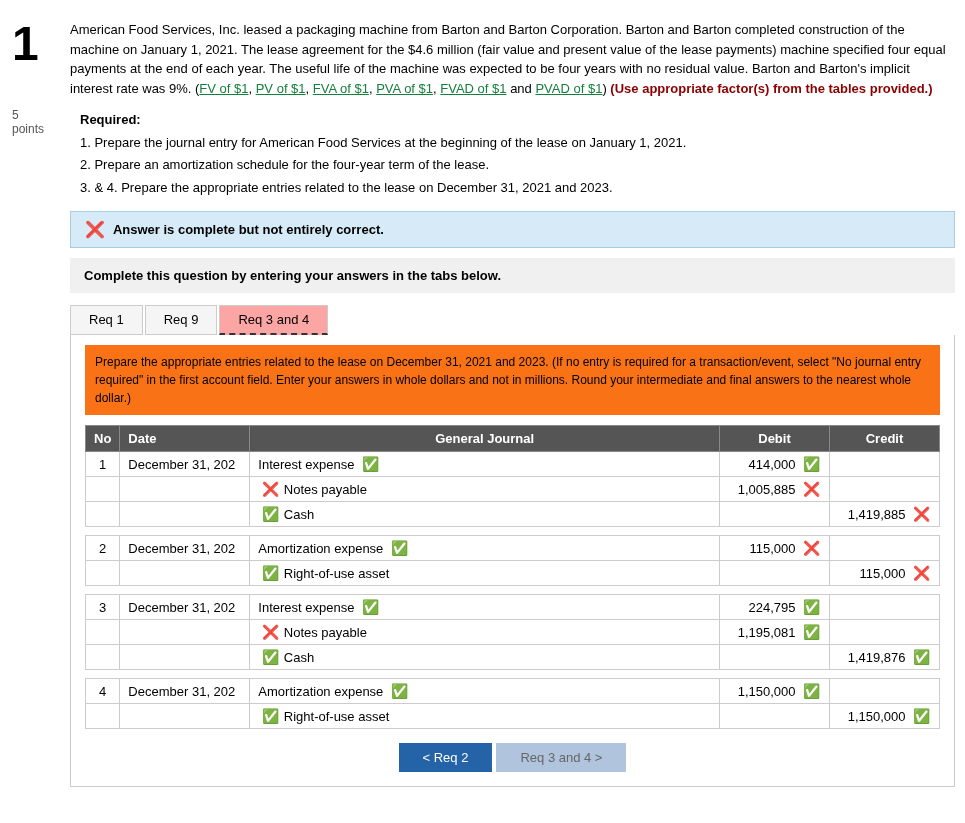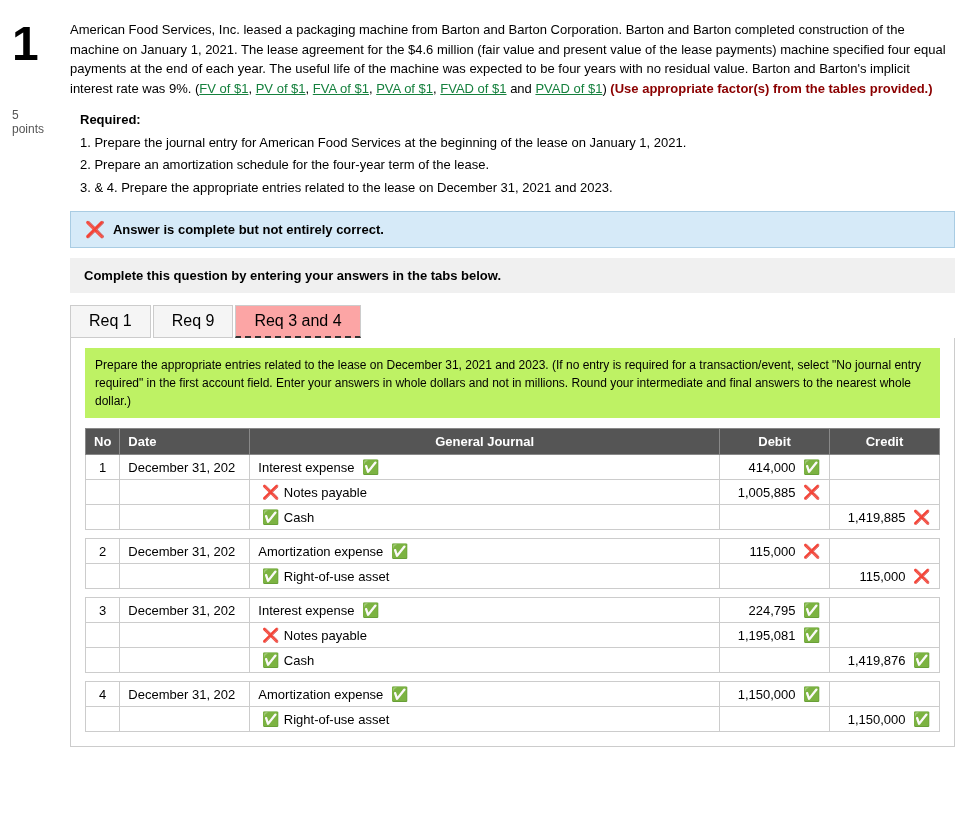--- a/index.html
+++ b/index.html
@@ -85,36 +85,36 @@
     .tabs-row {
       display: flex;
       margin-bottom: 0;
       gap: 0;
     }
     .tab {
       padding: 6px 18px;
       border: 1px solid #ccc;
       background: #f5f5f5;
       cursor: pointer;
-      font-size: 16px;
+      font-size: 13px;
       color: #000;
       margin-right: 2px;
     }
     .tab.active {
       background: #fca5a5;
       border-bottom: 2px dashed #333;
       font-weight: normal;
     }
     .tab-content {
       border: 1px solid #ccc;
       border-top: none;
       padding: 10px 14px 14px 14px;
     }
     .tab-instructions {
-      background: #bef264;
+      background: #f97316;
       border: none;
       padding: 8px 10px;
       font-size: 12px;
       margin-bottom: 10px;
       line-height: 1.5;
       color: #000;
     }
     
     .journal-table {
       width: 100%;
@@ -446,15 +446,19 @@
             <td class="credit-col">
               <div class="cell-with-icon">
                 <span>1,150,000</span>
                 <span class="icon-check">✅</span>
               </div>
             </td>
           </tr>
         </tbody>
       </table>
 
+      <div class="nav-buttons">
+        <button class="nav-btn active-btn">&lt; Req 2</button>
+        <button class="nav-btn inactive-btn">Req 3 and 4 &gt;</button>
+      </div>
     </div>
   </div>
 </div>
 
 </body></html>

